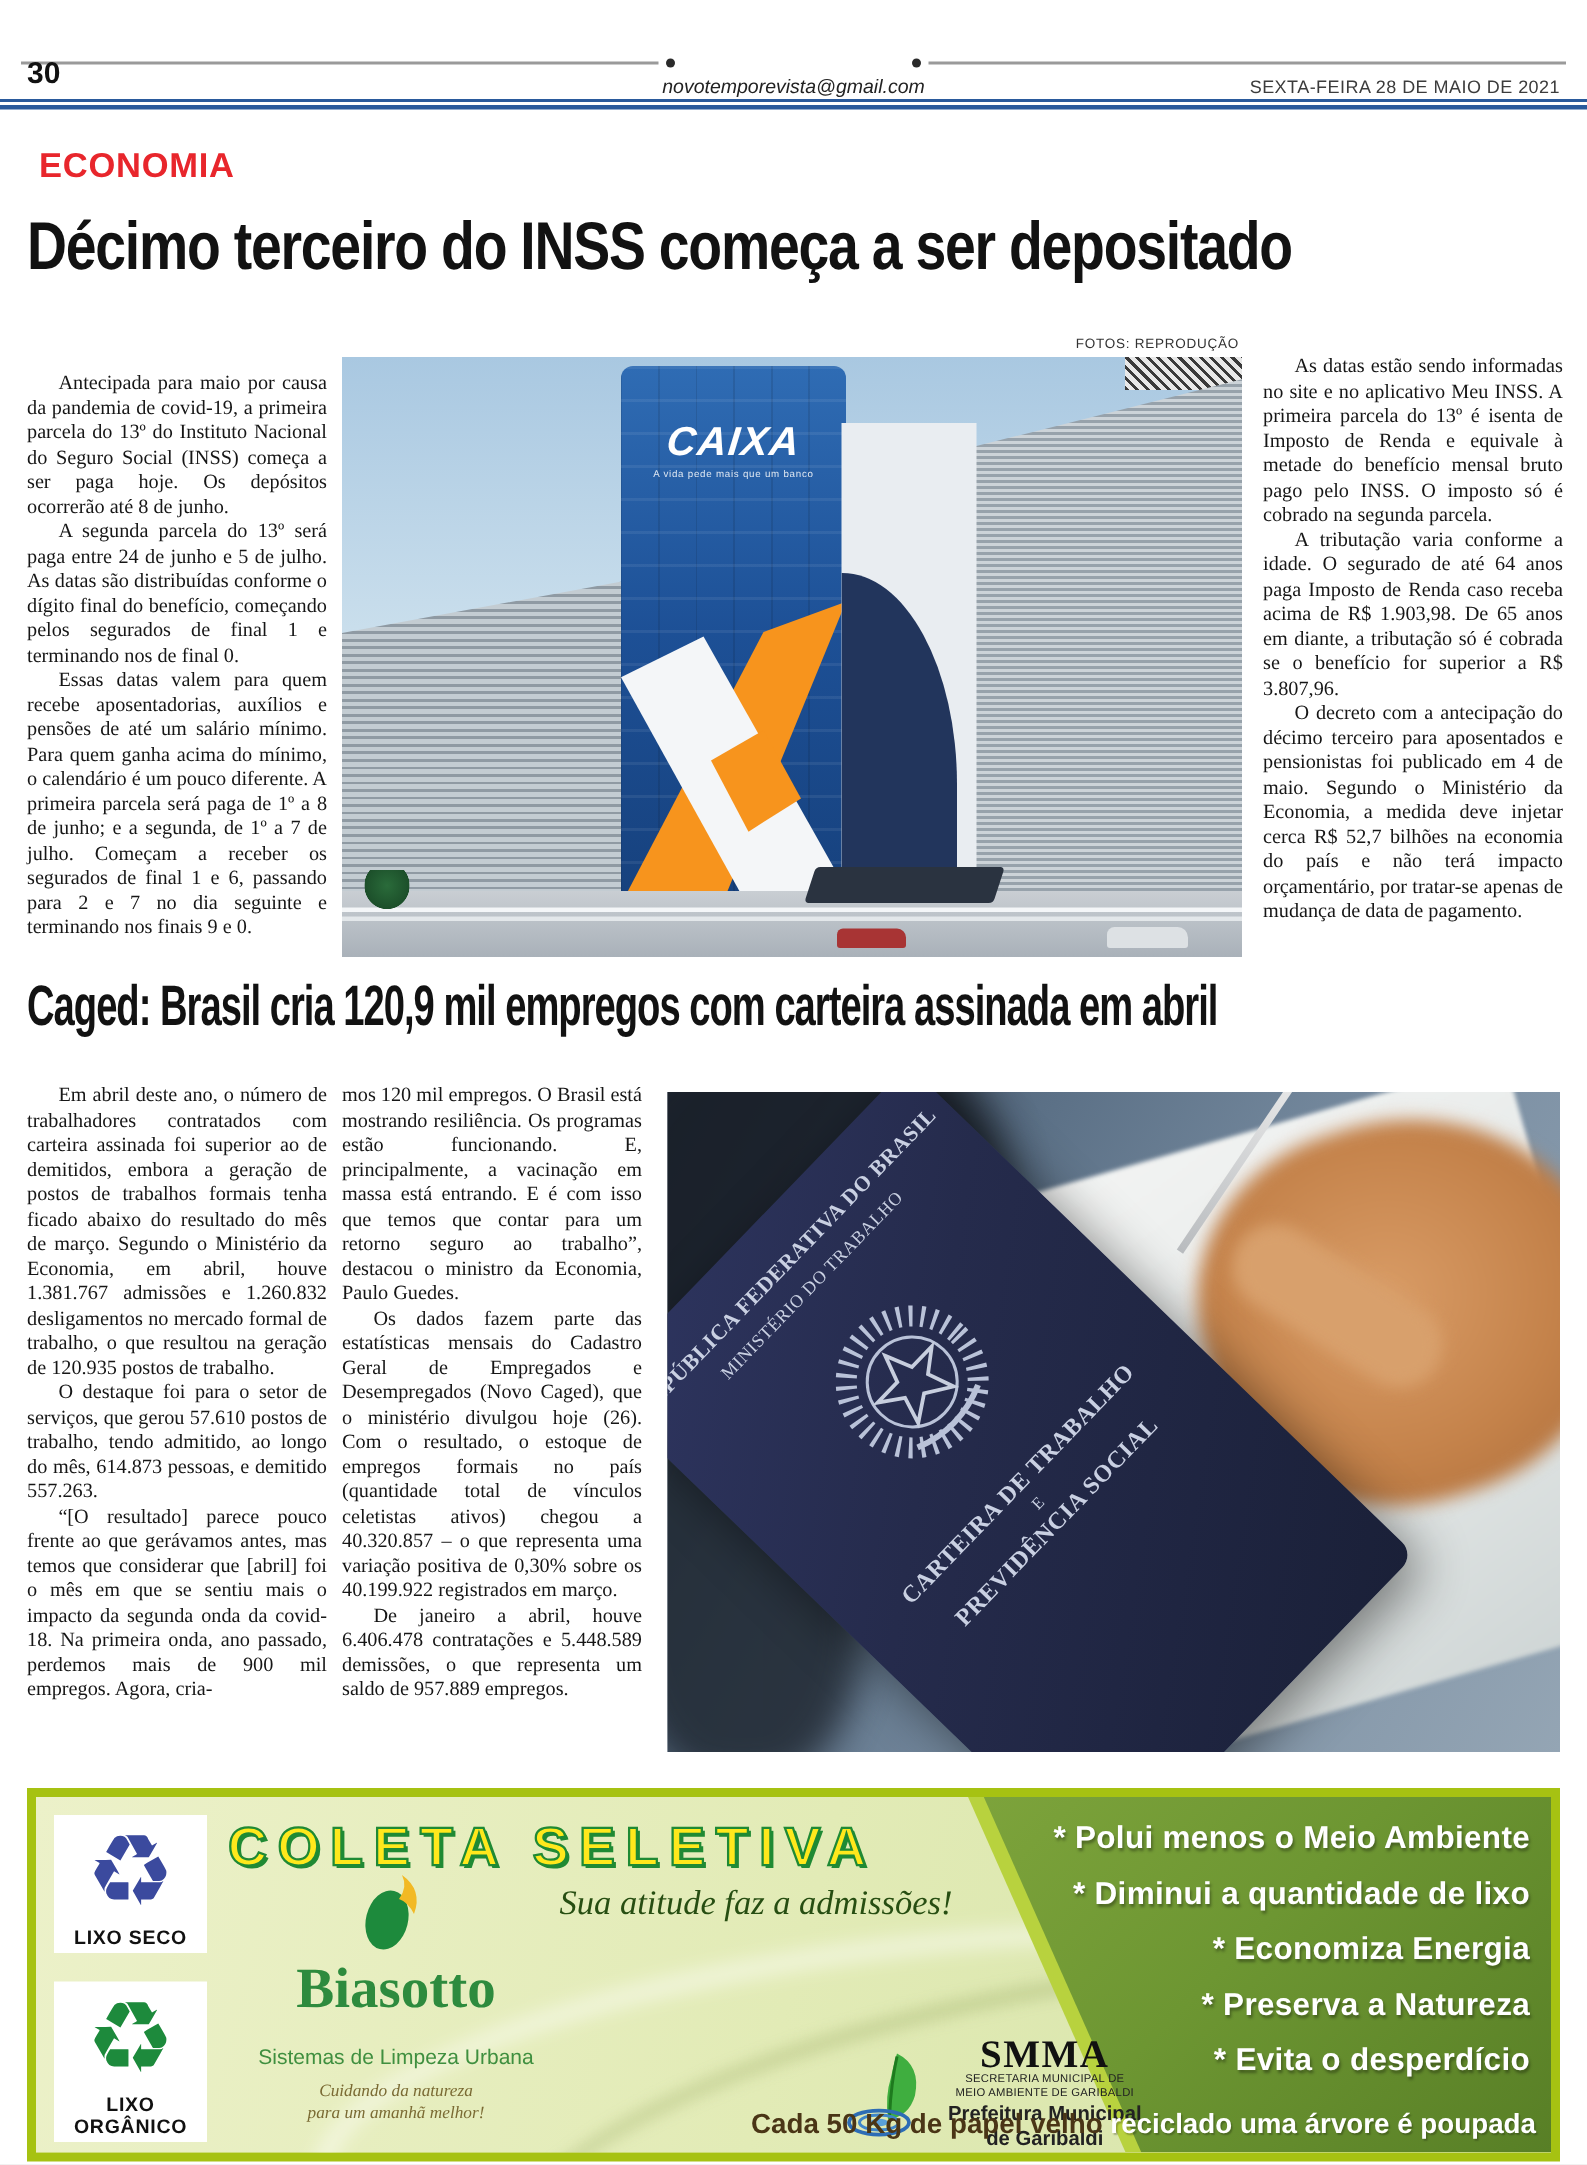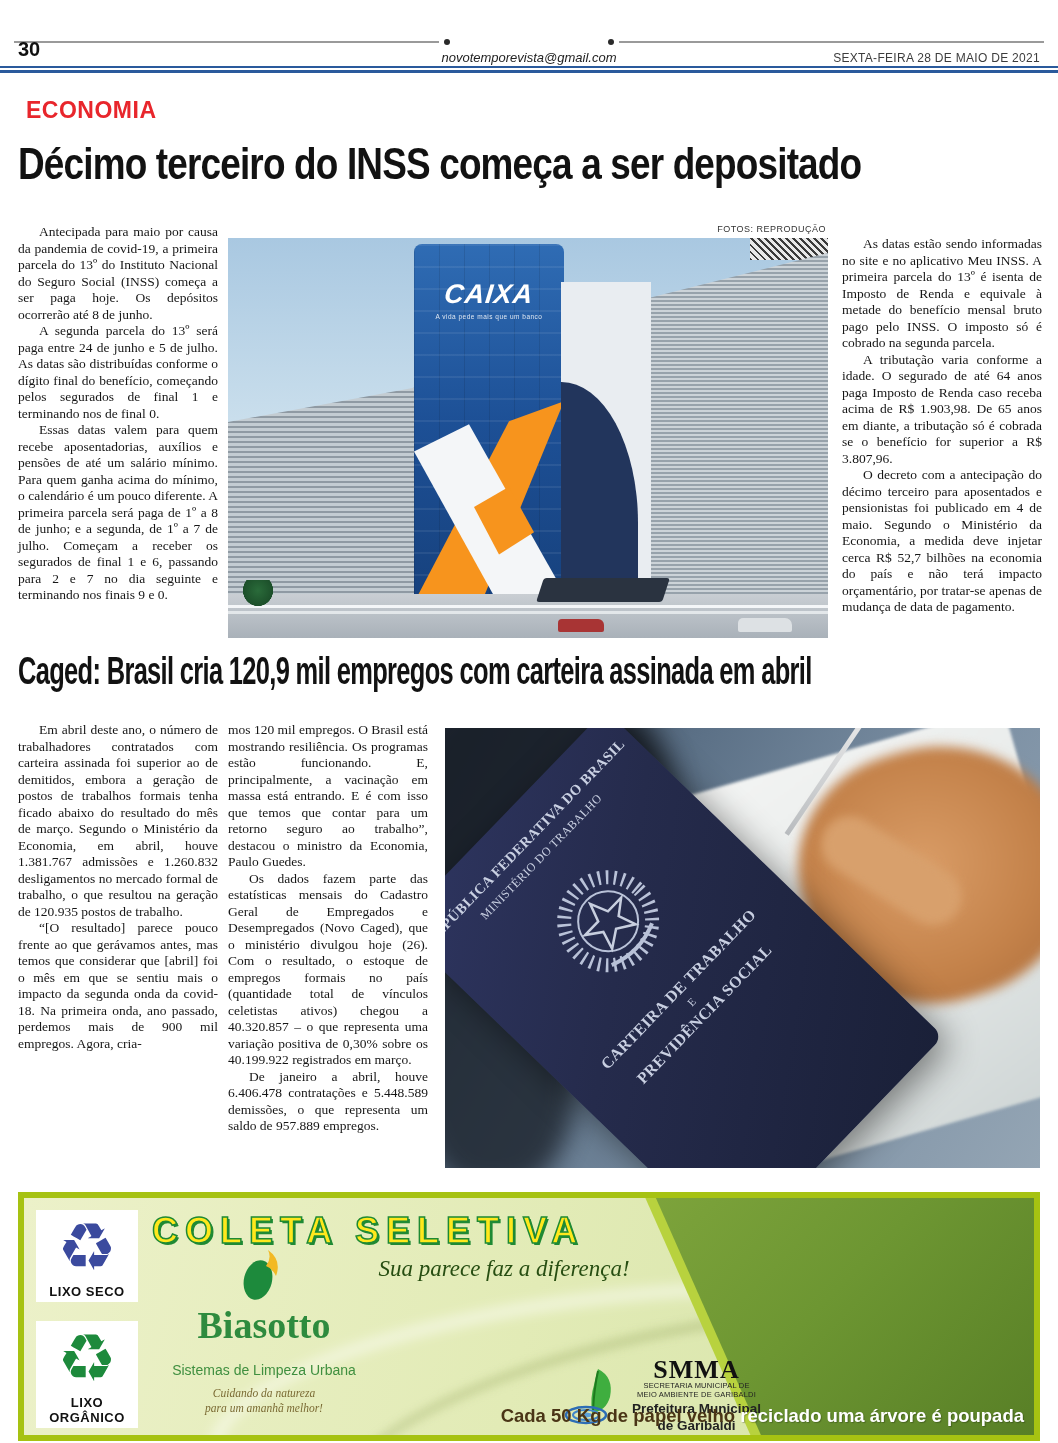--- a/index.html
+++ b/index.html
@@ -30,21 +30,21 @@
       font-weight:bold;font-size:23px;letter-spacing:0.5px;color:#e8262c;}
   .headline{position:absolute;left:18px;font-family:"Liberation Sans",sans-serif;font-weight:bold;
       color:#121212;white-space:nowrap;transform-origin:left center;letter-spacing:-1px;}
   .headline.h1{top:138px;font-size:45px;transform:scaleX(0.82);}
   .headline.h2{top:650px;font-size:38px;transform:scaleX(0.67);}
 
   
   .col{position:absolute;width:200px;text-align:justify;font-size:13.5px;line-height:16.5px;color:#161616;}
   .col p{margin:0;text-indent:1.55em;}
   .col p.cont{text-indent:0;}
-  .a1-left{left:18px;top:224px;}
+  .a1-left{left:18px;top:247px;}
   .a1-right{left:842px;top:236px;}
   .a2-col1{left:18px;top:722px;}
   .a2-col2{left:228px;top:722px;}
   .photo-credit{position:absolute;top:224px;left:228px;width:598px;text-align:right;
       font-family:"Liberation Sans",sans-serif;font-size:9px;letter-spacing:0.5px;color:#333;}
 
   
   .photo1{position:absolute;left:228px;top:238px;width:600px;height:400px;overflow:hidden;background:#cfe2ee;}
   .p1-sky{position:absolute;inset:0;background:linear-gradient(180deg,#a9c8e1 0%,#c9deec 45%,#e6eef4 80%);}
   .p1-hatch{position:absolute;right:0;top:0;width:78px;height:22px;
@@ -204,20 +204,21 @@
   <div class="col a1-right">
     <p>As datas estão sendo informadas no site e no aplicativo Meu INSS. A primeira parcela do 13º é isenta de Imposto de Renda e equivale à metade do benefício mensal bruto pago pelo INSS. O imposto só é cobrado na segunda parcela.</p>
     <p>A tributação varia conforme a idade. O segurado de até 64 anos paga Imposto de Renda caso receba acima de R$ 1.903,98. De 65 anos em diante, a tributação só é cobrada se o benefício for superior a R$ 3.807,96.</p>
     <p>O decreto com a antecipação do décimo terceiro para aposentados e pensionistas foi publicado em 4 de maio. Segundo o Ministério da Economia, a medida deve injetar cerca R$ 52,7 bilhões na economia do país e não terá impacto orçamentário, por tratar-se apenas de mudança de data de pagamento.</p>
   </div>
 
   <div class="headline h2">Caged: Brasil cria 120,9 mil empregos com carteira assinada em abril</div>
 
   <div class="col a2-col1">
     <p>Em abril deste ano, o número de trabalhadores contratados com carteira assinada foi superior ao de demitidos, embora a geração de postos de trabalhos formais tenha ficado abaixo do resultado do mês de março. Segundo o Ministério da Economia, em abril, houve 1.381.767 admissões e 1.260.832 desligamentos no mercado formal de trabalho, o que resultou na geração de 120.935 postos de trabalho.</p>
+    <p>O destaque foi para o setor de serviços, que gerou 57.610 postos de trabalho, tendo admitido, ao longo do mês, 614.873 pessoas, e demitido 557.263.</p>
     <p>“[O resultado] parece pouco frente ao que gerávamos antes, mas temos que considerar que [abril] foi o mês em que se sentiu mais o impacto da segunda onda da covid-18. Na primeira onda, ano passado, perdemos mais de 900 mil empregos. Agora, cria-</p>
   </div>
 
   <div class="col a2-col2">
     <p class="cont">mos 120 mil empregos. O Brasil está mostrando resiliência. Os programas estão funcionando. E, principalmente, a vacinação em massa está entrando. E é com isso que temos que contar para um retorno seguro ao trabalho”, destacou o ministro da Economia, Paulo Guedes.</p>
     <p>Os dados fazem parte das estatísticas mensais do Cadastro Geral de Empregados e Desempregados (Novo Caged), que o ministério divulgou hoje (26). Com o resultado, o estoque de empregos formais no país (quantidade total de vínculos celetistas ativos) chegou a 40.320.857 – o que representa uma variação positiva de 0,30% sobre os 40.199.922 registrados em março.</p>
     <p>De janeiro a abril, houve 6.406.478 contratações e 5.448.589 demissões, o que representa um saldo de 957.889 empregos.</p>
   </div>
 
   <div class="photo2">
@@ -252,35 +253,42 @@
     <div class="ad-box seco">
       <div class="recycle blue">♻</div>
       <div class="ad-box-label">LIXO SECO</div>
     </div>
     <div class="ad-box organico">
       <div class="recycle green">♻</div>
       <div class="ad-box-label">LIXO ORGÂNICO</div>
     </div>
 
     <div class="ad-title">COLETA SELETIVA</div>
-    <div class="ad-subtitle">Sua parece faz a diferença!</div>
+    <div class="ad-subtitle">Sua atitude faz a admissões!</div>
 
     <div class="ad-biasotto">
       <svg width="52" height="56" viewBox="0 0 52 56">
         <ellipse cx="20" cy="34" rx="14" ry="20" fill="#1d8a3c" transform="rotate(14 20 34)"></ellipse>
         <path d="M30 4 Q44 14 38 30 Q34 22 28 20 Q34 12 30 4 Z" fill="#f2b924"></path>
       </svg>
       <div class="ad-company">Biasotto</div>
       <div class="ad-company-sub">Sistemas de Limpeza Urbana</div>
       <div class="ad-motto">
         <div>Cuidando da natureza</div>
         <div>para um amanhã melhor!</div>
       </div>
     </div>
 
+    <div class="ad-benefits">
+      <div class="ad-benefit">* Polui menos o Meio Ambiente</div>
+      <div class="ad-benefit">* Diminui a quantidade de lixo</div>
+      <div class="ad-benefit">* Economiza Energia</div>
+      <div class="ad-benefit">* Preserva a Natureza</div>
+      <div class="ad-benefit">* Evita o desperdício</div>
+    </div>
 
     <div class="ad-smma">
       <svg width="64" height="58" viewBox="0 0 64 58">
         <path d="M34 2 Q50 10 46 30 Q42 44 28 46 Q26 30 30 18 Q32 8 34 2 Z" fill="#3fae3f"></path>
         <path d="M34 4 Q30 22 29 44" fill="none" stroke="#1e7a1e" stroke-width="2"></path>
         <ellipse cx="22" cy="48" rx="20" ry="8" fill="none" stroke="#2d6db5" stroke-width="2.5"></ellipse>
         <ellipse cx="22" cy="48" rx="13" ry="5" fill="none" stroke="#3f86c9" stroke-width="2"></ellipse>
         <ellipse cx="22" cy="48" rx="6" ry="2.5" fill="#5aa0d8"></ellipse>
       </svg>
       <div class="ad-smma-txt">

